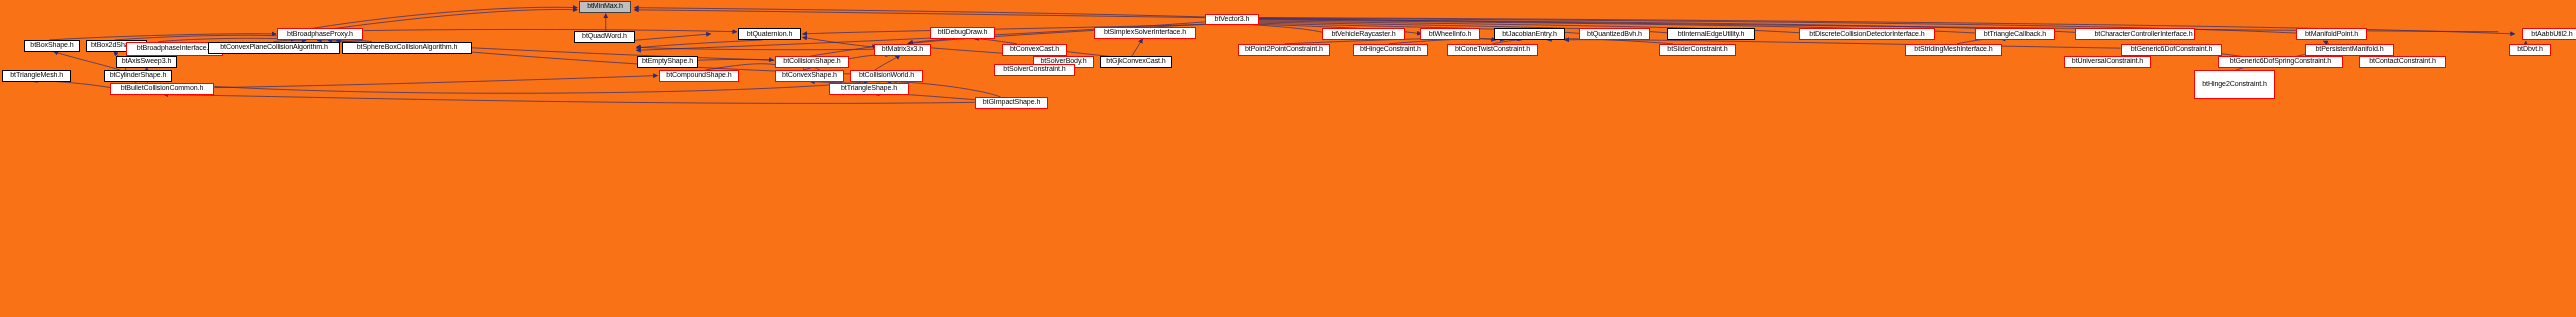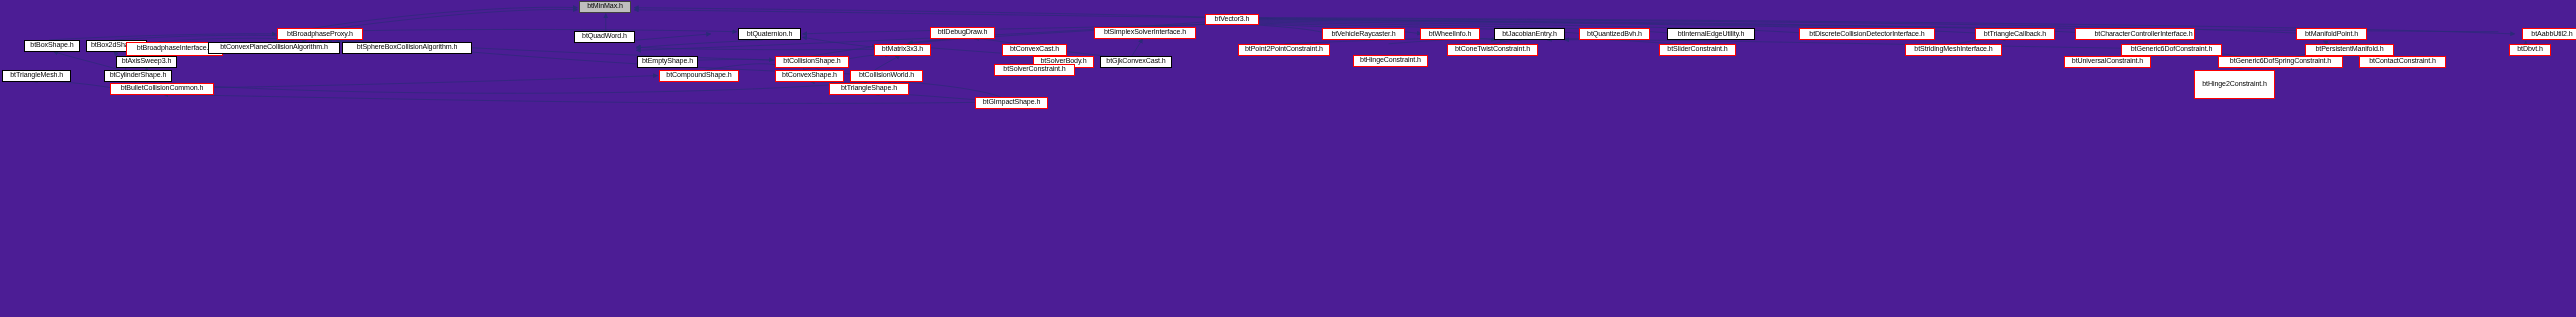--- a/index.html
+++ b/index.html
@@ -1,21 +1,21 @@
 <!DOCTYPE html>
 <html style="font-size:8.7px"><head>
 <meta charset="utf-8">
 <title>btMinMax.h include dependency graph</title>
 <style>
   html,body{margin:0;padding:0;background:#ffffff;}
   #canvas{
     position:relative;
     width:2576px;
     height:318px;
-    background:#4c1d95;
+    background:#f97316;
     font-family:"Liberation Sans", sans-serif;
     overflow:hidden;
   }
   svg.edges{
     position:absolute;
     left:0;top:0;
     width:2576px;
     height:318px;
     pointer-events:none;
   }
@@ -139,21 +139,21 @@
       <div class="node red" title="btManifoldPoint.h" style="left: 2296px; top: 28.4px; width: 71px; height: 11.5px;">btManifoldPoint.h</div>
       <div class="node red" title="btAabbUtil2.h" style="left: 2498px; top: 28.4px; width: 60px; height: 11.5px; margin-left: 24px;">btAabbUtil2.h</div>
       <div class="node black" title="btBoxShape.h" style="left: 24px; top: 40px; width: 56px; height: 11.5px;">btBoxShape.h</div>
       <div class="node black" title="btBox2dShape.h" style="left: 86px; top: 40px; width: 61px; height: 11.5px;">btBox2dShape.h</div>
       <div class="node red" title="btBroadphaseInterface.h" style="left: 126px; top: 42px; width: 97px; height: 14px;">btBroadphaseInterface.h</div>
       <div class="node black" title="btConvexPlaneCollisionAlgorithm.h" style="left: 208px; top: 42px; width: 132px; height: 11.5px;">btConvexPlaneCollisionAlgorithm.h</div>
       <div class="node black" title="btSphereBoxCollisionAlgorithm.h" style="left: 342px; top: 42px; width: 130px; height: 11.5px;">btSphereBoxCollisionAlgorithm.h</div>
       <div class="node red" title="btMatrix3x3.h" style="left: 874px; top: 44px; width: 57px; height: 11.5px;">btMatrix3x3.h</div>
       <div class="node red" title="btConvexCast.h" style="left: 1002px; top: 44px; width: 65px; height: 11.5px;">btConvexCast.h</div>
       <div class="node red" title="btPoint2PointConstraint.h" style="left: 1238px; top: 44px; width: 92px; height: 11.5px;">btPoint2PointConstraint.h</div>
-      <div class="node red" title="btHingeConstraint.h" style="left: 1353px; top: 44px; width: 75px; height: 11.5px; margin-top: 11px;">btHingeConstraint.h</div>
+      <div class="node red" title="btHingeConstraint.h" style="left: 1353px; top: 44px; width: 75px; height: 11.5px;">btHingeConstraint.h</div>
       <div class="node red" title="btConeTwistConstraint.h" style="left: 1447px; top: 44px; width: 91px; height: 11.5px;">btConeTwistConstraint.h</div>
       <div class="node red" title="btSliderConstraint.h" style="left: 1659px; top: 44px; width: 77px; height: 11.5px;">btSliderConstraint.h</div>
       <div class="node red" title="btStridingMeshInterface.h" style="left: 1905px; top: 44px; width: 97px; height: 11.5px;">btStridingMeshInterface.h</div>
       <div class="node red" title="btGeneric6DofConstraint.h" style="left: 2121px; top: 44px; width: 101px; height: 11.5px;">btGeneric6DofConstraint.h</div>
       <div class="node red" title="btPersistentManifold.h" style="left: 2305px; top: 44px; width: 89px; height: 11.5px;">btPersistentManifold.h</div>
       <div class="node red" title="btDbvt.h" style="left: 2509px; top: 44px; width: 42px; height: 11.5px;">btDbvt.h</div>
       <div class="node black" title="btAxisSweep3.h" style="left: 116px; top: 56px; width: 61px; height: 11.5px;">btAxisSweep3.h</div>
       <div class="node black" title="btEmptyShape.h" style="left: 637px; top: 56px; width: 61px; height: 11.5px;">btEmptyShape.h</div>
       <div class="node red" title="btCollisionShape.h" style="left: 775px; top: 56px; width: 74px; height: 11.5px;">btCollisionShape.h</div>
       <div class="node red" title="btSolverBody.h" style="left: 1033px; top: 56px; width: 61px; height: 11.5px;">btSolverBody.h</div>

